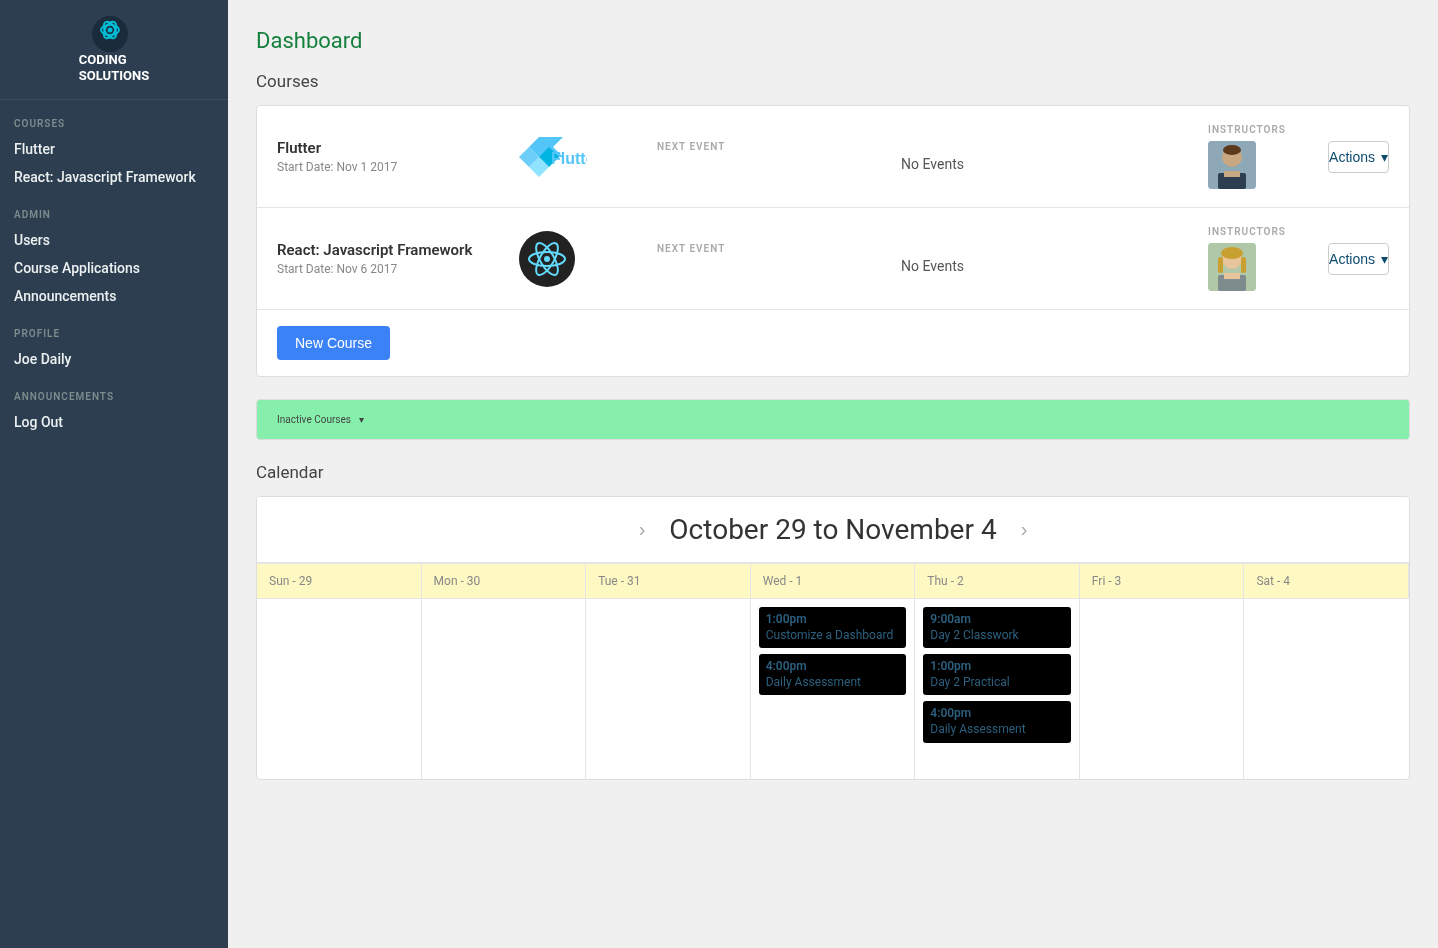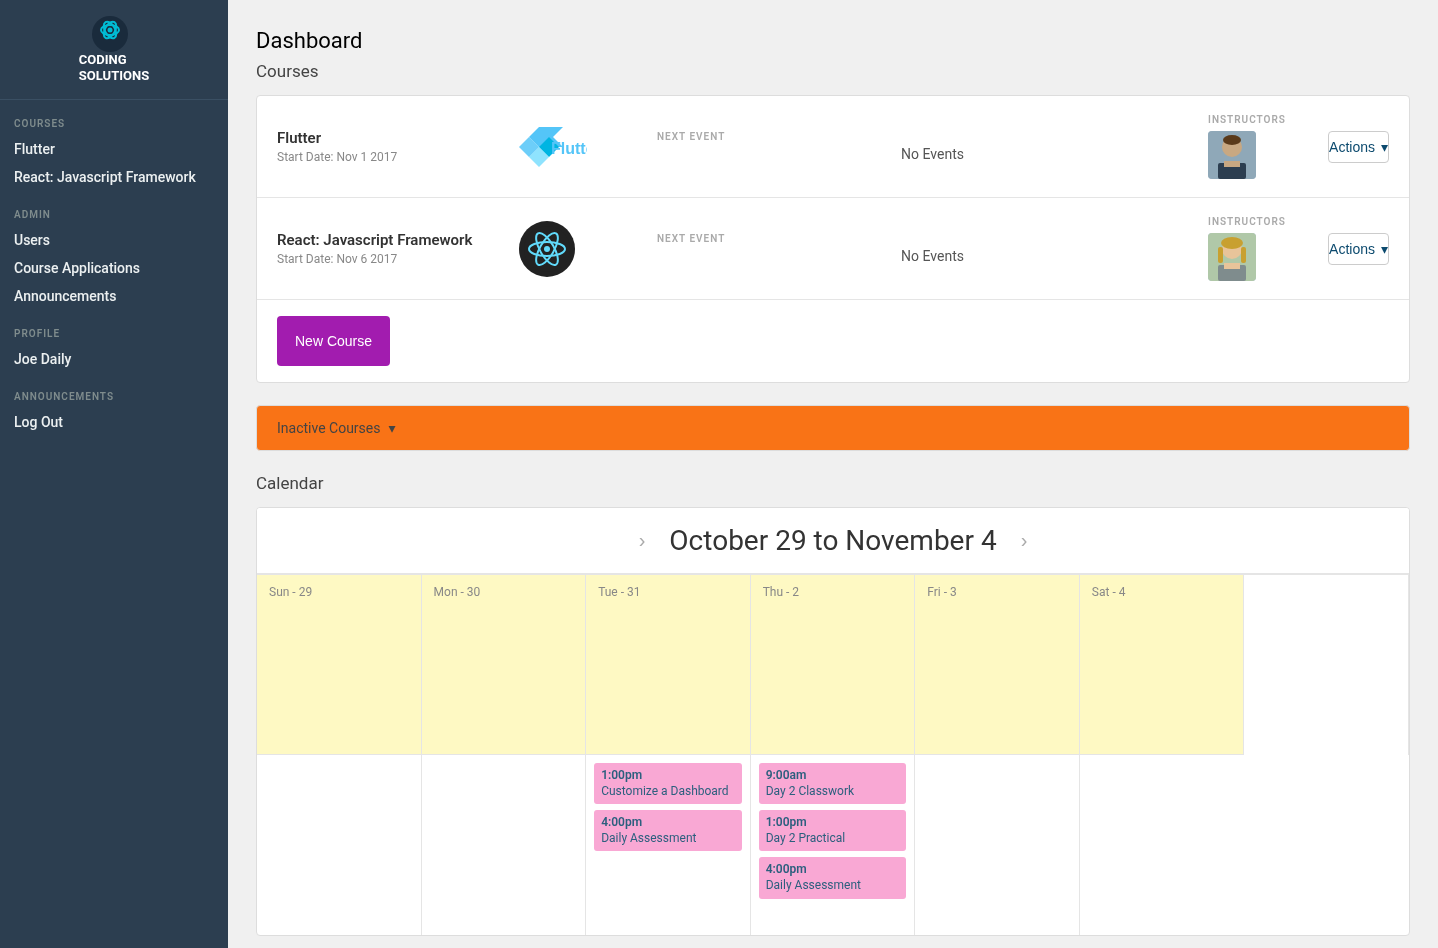--- a/index.html
+++ b/index.html
@@ -55,22 +55,22 @@
     
     #main {
       flex: 1;
       overflow-y: auto;
       background: #f0f0f0;
       padding: 28px 28px 28px 28px;
     }
     .page-title {
       font-size: 22px;
       font-weight: 400;
-      color: #000000;
-      margin-bottom: 8px;
+      color: #15803d;
+      margin-bottom: 18px;
     }
     .section-title {
       font-size: 17px;
       font-weight: 400;
       color: #444;
       margin-bottom: 14px;
     }
 
     
     .courses-panel {
@@ -101,29 +101,29 @@
     .instructors-block { width: 120px; }
     .instructors-label { font-size: 10px; color: #aaa; letter-spacing: 1px; font-weight: 600; margin-bottom: 6px; }
     .actions-btn-wrap { margin-left: auto; }
     .actions-btn {
       border: 1px solid #ccc; background: #fff; border-radius: 4px;
       padding: 7px 0; font-size: 14px; cursor: pointer; color: #0c4a6e;
       display: flex; align-items: center; gap: 6px;
     }
     .new-course-row { padding: 16px 20px; }
     .new-course-btn {
-      background: #a21caf; border: none; color: #fff; border-radius: 4px;
-      padding: 17px 18px; font-size: 14px; cursor: pointer; font-weight: 500;
+      background: #3b82f6; border: none; color: #fff; border-radius: 4px;
+      padding: 9px 18px; font-size: 14px; cursor: pointer; font-weight: 500;
     }
 
     
     .inactive-panel {
-      background: #f97316; border: 1px solid #ddd; border-radius: 4px;
+      background: #86efac; border: 1px solid #ddd; border-radius: 4px;
       margin-bottom: 22px; padding: 14px 20px; cursor: pointer;
-      display: flex; align-items: center; gap: 8px; font-size: 14px; color: #444;
+      display: flex; align-items: center; gap: 8px; font-size: 10px; color: #444;
     }
 
     
     .calendar-section-title { font-size: 17px; font-weight: 400; color: #444; margin-bottom: 14px; }
     .calendar-panel {
       background: #fff; border: 1px solid #ddd; border-radius: 4px; overflow: hidden;
     }
     .calendar-header {
       display: flex; align-items: center; justify-content: center;
       padding: 16px; background: #fff; border-bottom: 1px solid #e5e5e5;
@@ -139,21 +139,21 @@
       padding: 10px 12px; font-size: 12px; color: #888; border-right: 1px solid #e5e5e5;
       border-bottom: 1px solid #e5e5e5; background: #fef9c3;
     }
     .cal-day-header:last-child { border-right: none; }
     .cal-day-cell {
       min-height: 180px; border-right: 1px solid #e5e5e5; vertical-align: top;
       padding: 8px; position: relative;
     }
     .cal-day-cell:last-child { border-right: none; }
     .cal-event {
-      background: #f9a8d4; border-radius: 3px; padding: 5px 7px;
+      background: #000000; border-radius: 3px; padding: 5px 7px;
       font-size: 12px; color: #2c5f7e; margin-bottom: 6px; line-height: 1.3;
     }
     .cal-event-time { font-weight: 600; }
     .cal-event-name { }
 
     
     .avatar-person-1, .avatar-person-2 {
       width: 48px; height: 48px; border-radius: 4px; overflow: hidden;
       background: #b0c4d4; display: flex; align-items: center; justify-content: center;
     }
@@ -304,20 +304,21 @@
     <div class="calendar-header">
       <button class="cal-nav-btn">›</button>
       <div class="calendar-title">October 29 to November 4</div>
       <button class="cal-nav-btn">›</button>
     </div>
     <div class="calendar-grid" id="calendar-grid">
 
     <div class="cal-day-header">Sun - 29</div>
         <div class="cal-day-header">Mon - 30</div>
         <div class="cal-day-header">Tue - 31</div>
+        <div class="cal-day-header">Wed - 1</div>
         <div class="cal-day-header">Thu - 2</div>
         <div class="cal-day-header">Fri - 3</div>
         <div class="cal-day-header">Sat - 4</div>
         <div class="cal-day-cell"></div>
         <div class="cal-day-cell"></div>
         <div class="cal-day-cell"></div>
         <div class="cal-day-cell">
           <div class="cal-event">
             <div class="cal-event-time">1:00pm</div>
             <div class="cal-event-name">Customize a Dashboard</div>

